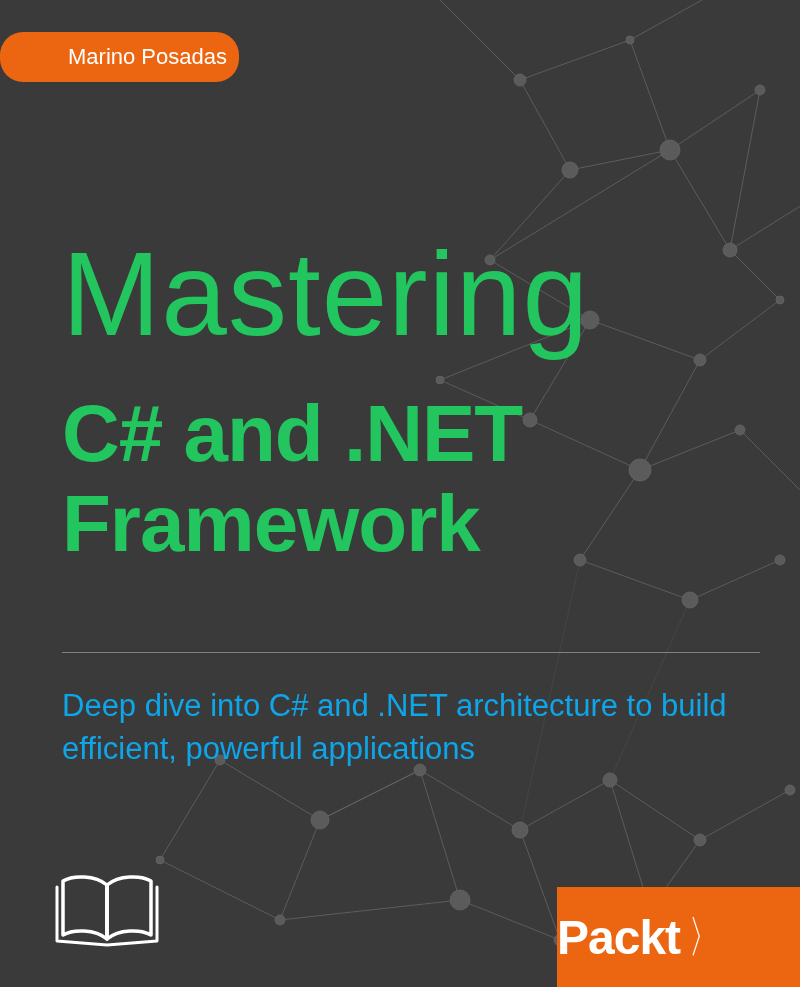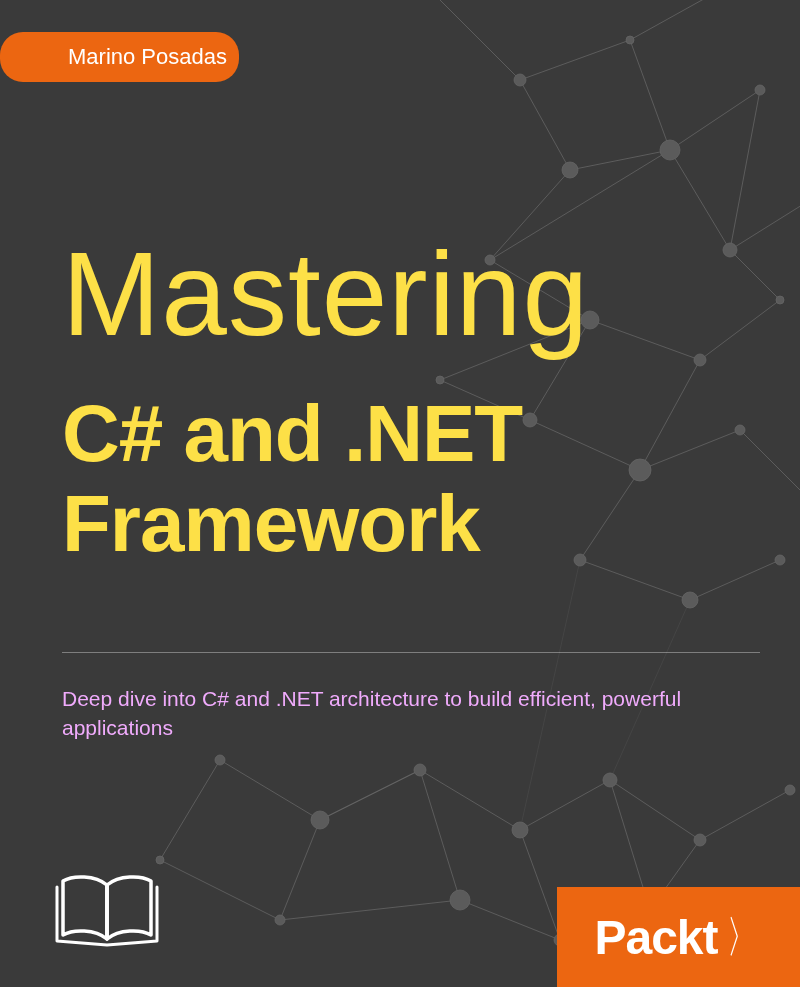--- a/index.html
+++ b/index.html
@@ -32,21 +32,21 @@
       font-size: 22px;
       font-weight: 500;
       border-radius: 23px;
     }
 
     .title-block {
       position: absolute;
       top: 235px;
       left: 62px;
       right: 40px;
-      color: #fde047;
+      color: #22c55e;
     }
     .title-line1 {
       font-size: 118px;
       font-weight: 200;
       letter-spacing: 1px;
       line-height: 1.0;
     }
     .title-line2 {
       font-size: 80px;
       font-weight: 700;
@@ -62,22 +62,22 @@
       top: 652px;
       height: 1px;
       background: rgba(255,255,255,0.35);
     }
 
     .subtitle {
       position: absolute;
       top: 684px;
       left: 62px;
       right: 60px;
-      color: #f0abfc;
-      font-size: 21px;
+      color: #0ea5e9;
+      font-size: 31px;
       font-weight: 300;
       line-height: 1.4;
     }
 
     .book-icon {
       position: absolute;
       bottom: 38px;
       left: 55px;
       width: 105px;
       height: 78px;
@@ -85,21 +85,20 @@
 
     .publisher-badge {
       position: absolute;
       bottom: 0;
       right: 0;
       width: 243px;
       height: 100px;
       background: #ec6611;
       display: flex;
       align-items: center;
-      justify-content: center;
       color: #fff;
     }
     .publisher-text {
       font-size: 48px;
       font-weight: 700;
       letter-spacing: -1px;
       display: flex;
       align-items: center;
     }
     .publisher-chevron {

